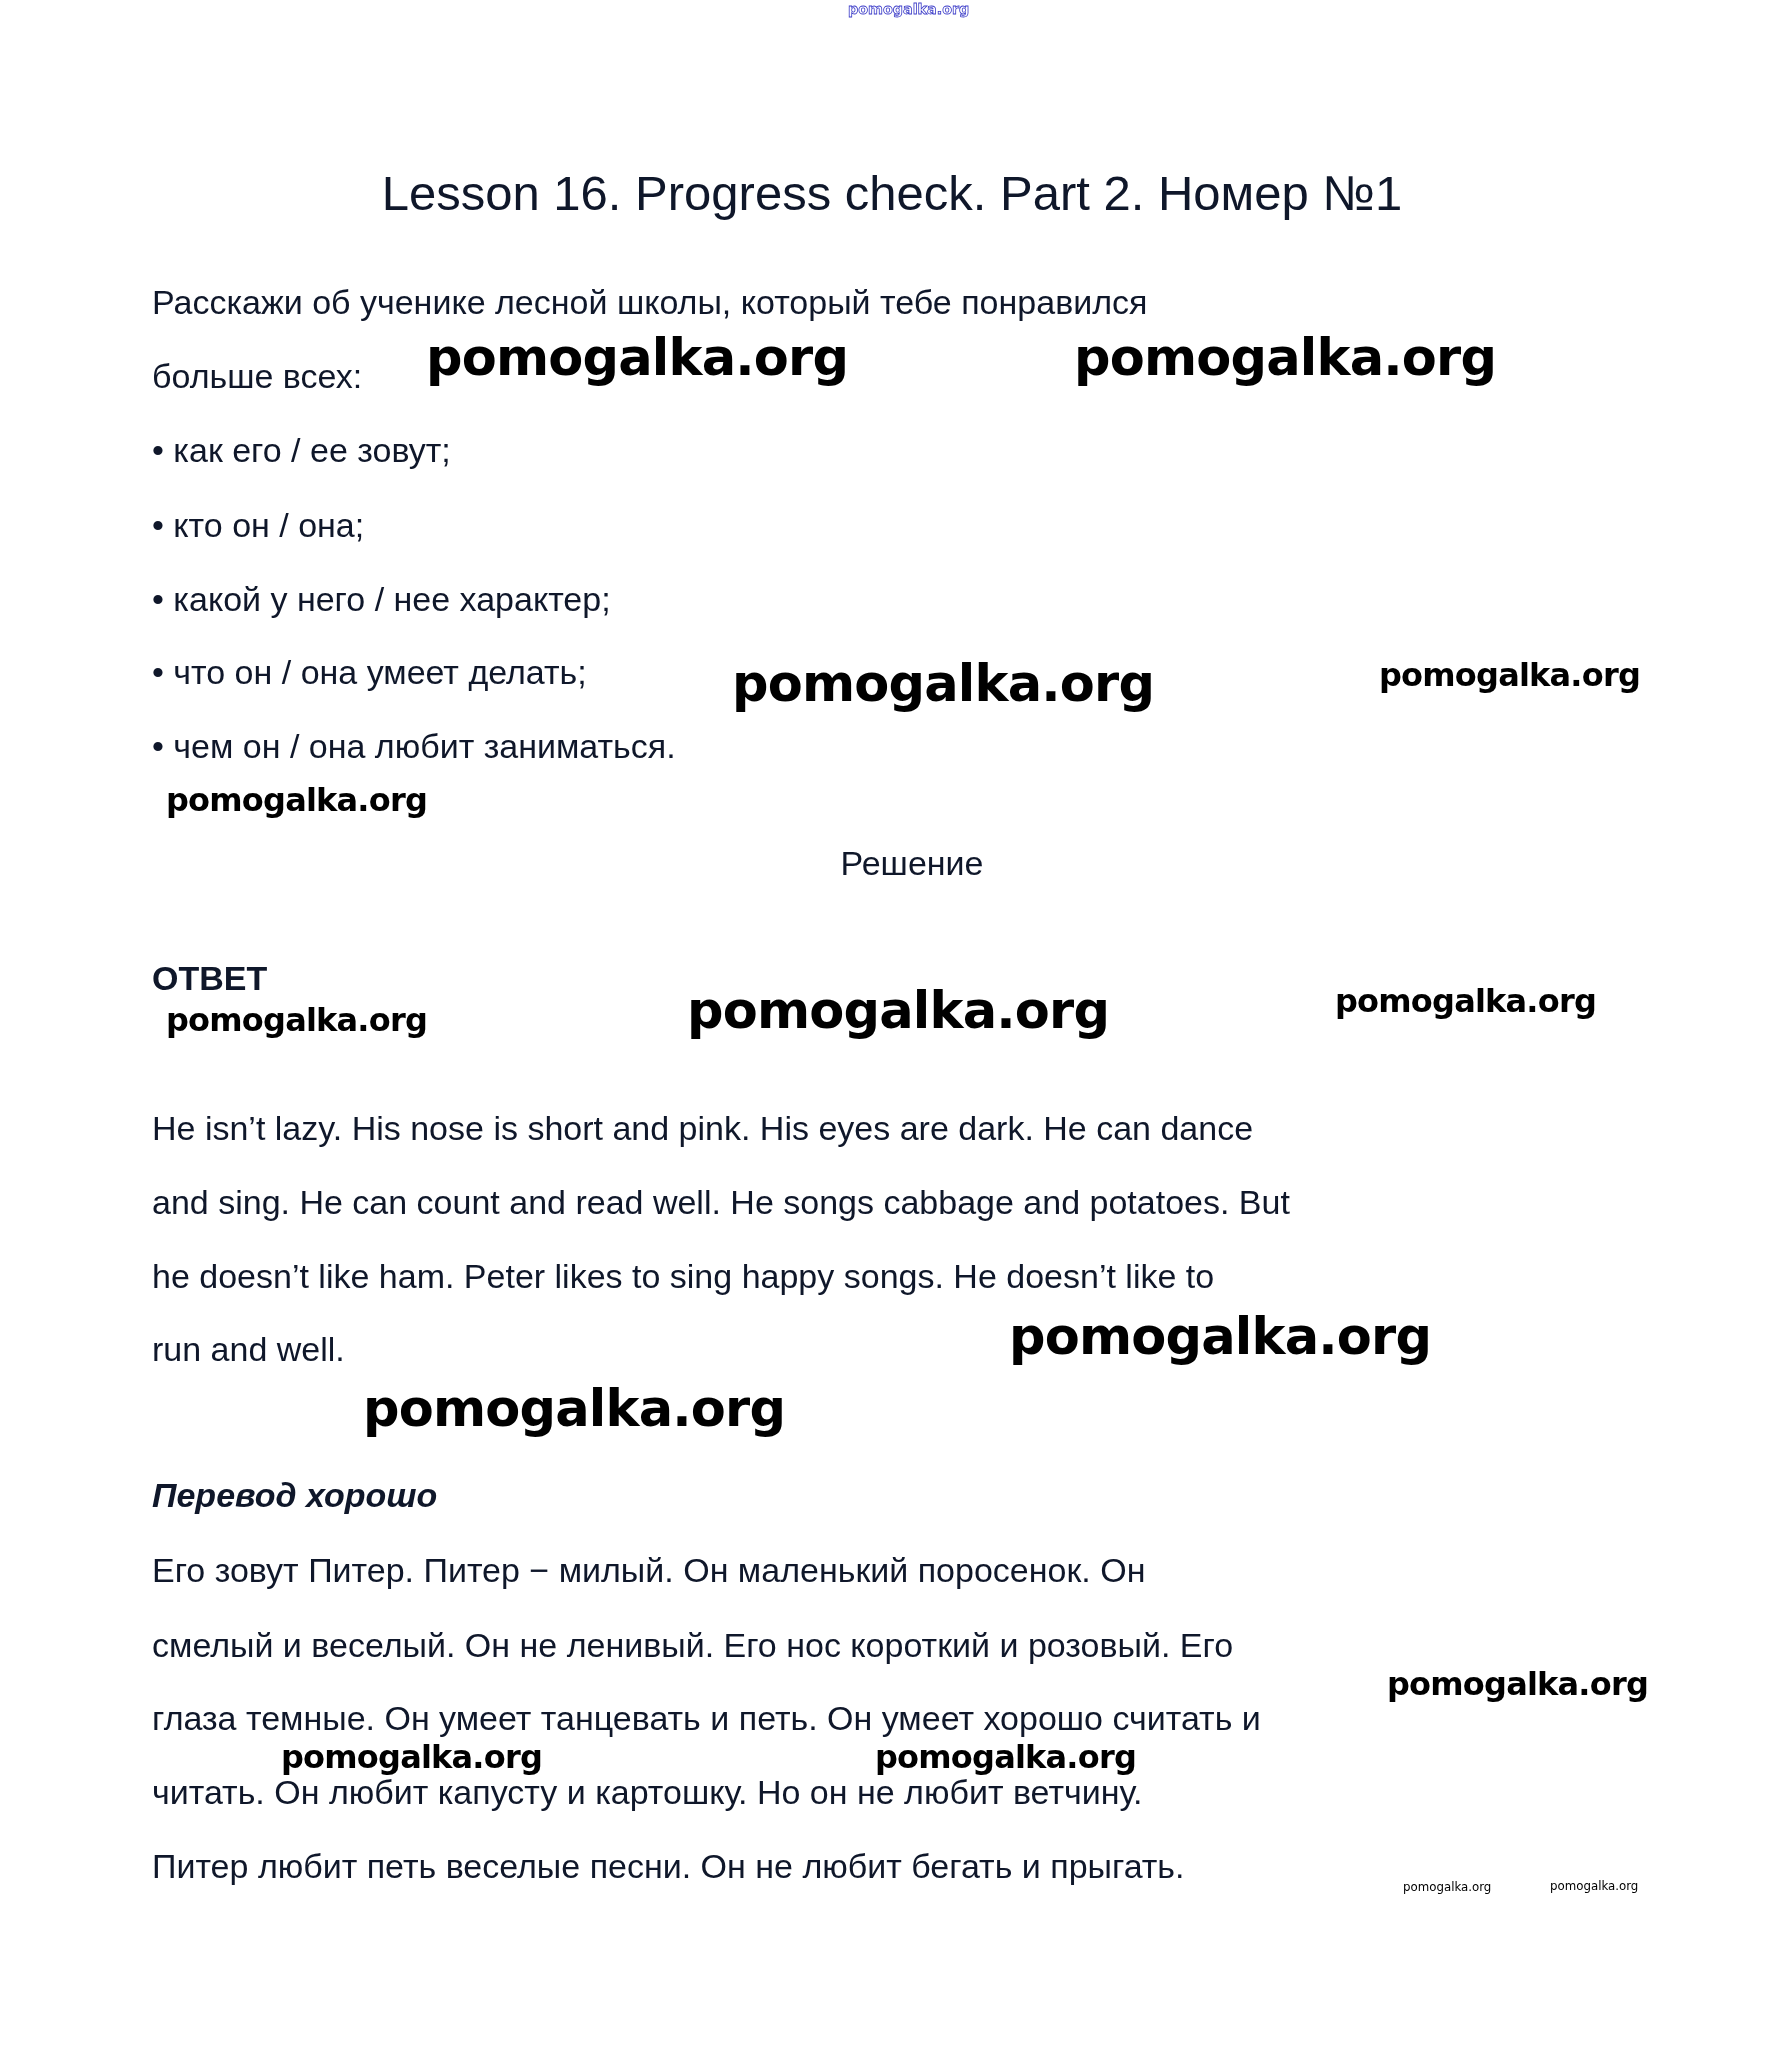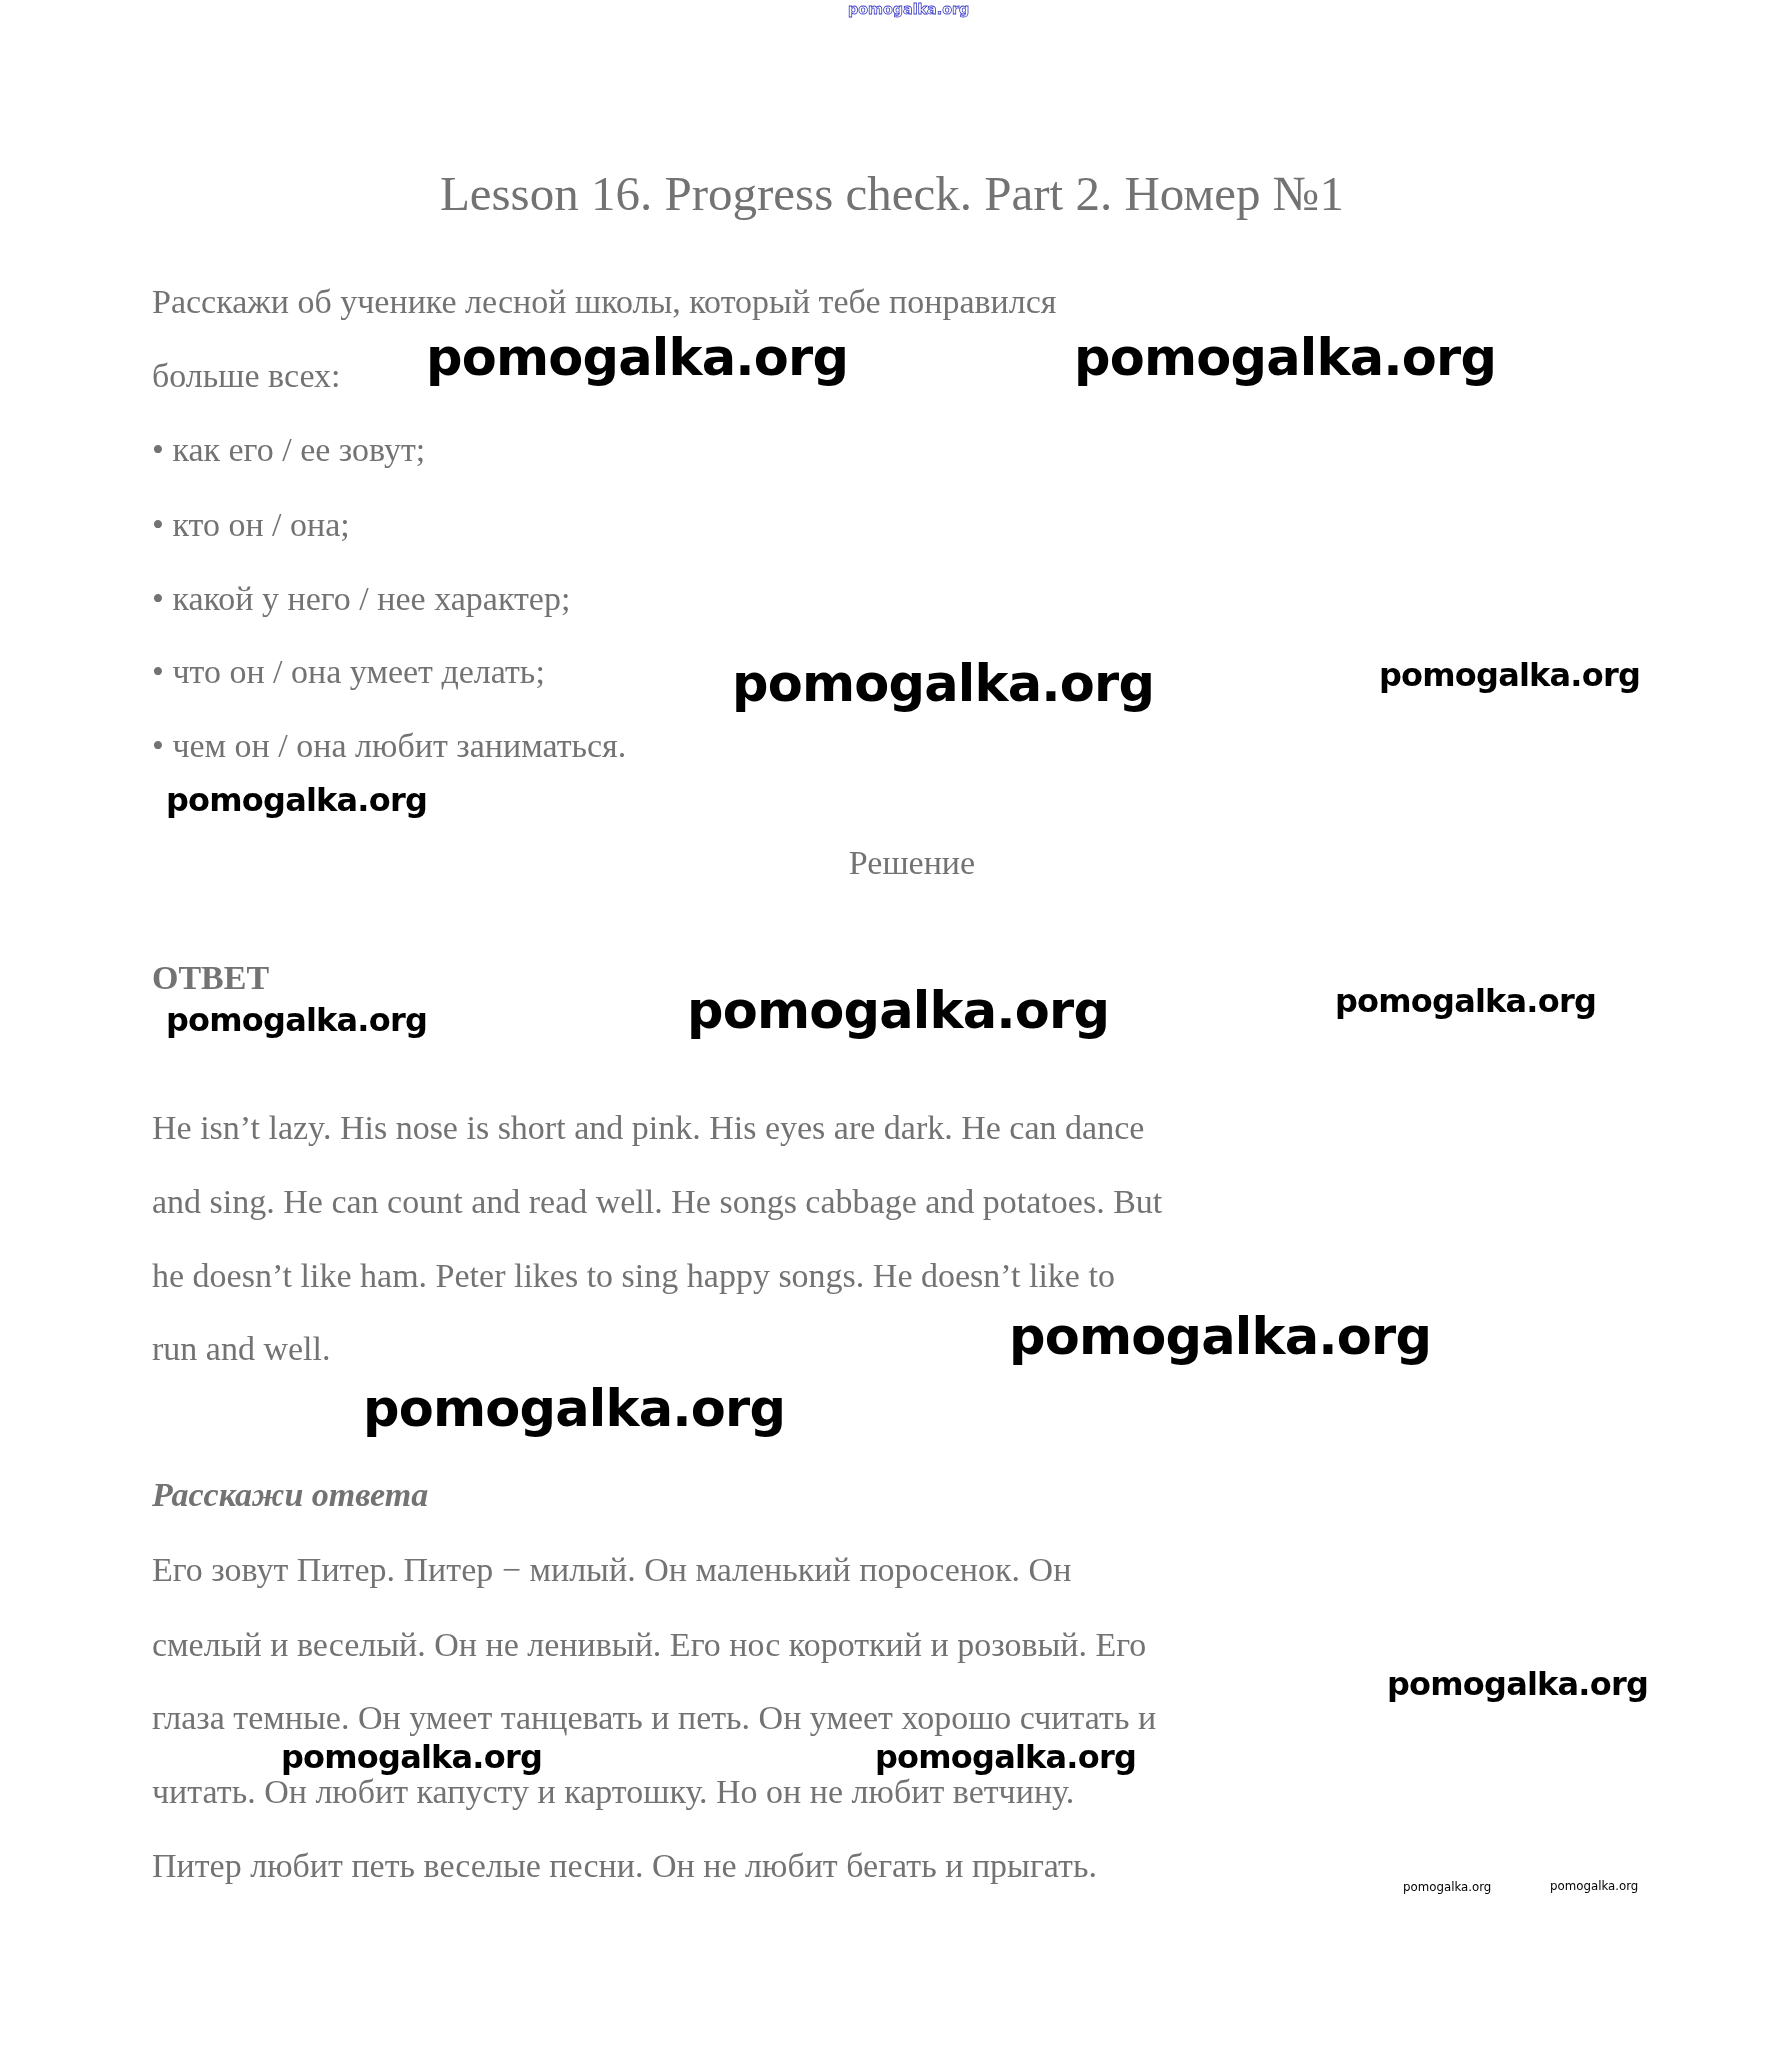--- a/index.html
+++ b/index.html
@@ -1,18 +1,18 @@
 <!DOCTYPE html>
 <html style="font-size:13.5px"><head>
   <meta charset="utf-8">
   <style>
     html, body { margin: 0; padding: 0; background: #ffffff; }
     body { width: 1784px; height: 2056px; position: relative; overflow: hidden; }
     .page { position: absolute; left: 0; top: 0; width: 1784px; height: 2056px; }
-    .serif { font-family: Liberation Serif, serif; color: #737373; }
+    .serif { font-family: Liberation Sans, sans-serif; color: #0f172a; }
     .t { position: absolute; white-space: nowrap; line-height: 1; }
     .title { left: 0; width: 1784px; text-align: center; top: 169px; font-size: 49px; }
     .body { font-size: 34px; left: 152px; }
     .center { left: 0; width: 1784px; text-align: center; }
     .bold { font-weight: bold; }
     .bi { font-weight: bold; font-style: italic; }
     .wm { position: absolute; white-space: nowrap; line-height: 1;
           font-family: "DejaVu Sans", "Liberation Sans", sans-serif; color: #000; font-weight: bold; letter-spacing: -0.8px; }
     .wm-xl { font-size: 51px; }
     .wm-m { font-size: 32px; }
@@ -49,21 +49,21 @@
   <div class="wm wm-xl" style="left:687px; top:985px;">pomogalka.org</div>
   <div class="wm wm-m" style="left:1335px; top:985px;">pomogalka.org</div>
 
   <div class="t serif body" style="top:1111px;">He isn’t lazy. His nose is short and pink. His eyes are dark. He can dance</div>
   <div class="t serif body" style="top:1185px;">and sing. He can count and read well. He songs cabbage and potatoes. But</div>
   <div class="t serif body" style="top:1259px;">he doesn’t like ham. Peter likes to sing happy songs. He doesn’t like to</div>
   <div class="t serif body" style="top:1332px;">run and well.</div>
   <div class="wm wm-xl" style="left:1009px; top:1311px;">pomogalka.org</div>
   <div class="wm wm-xl" style="left:363px; top:1383px;">pomogalka.org</div>
 
-  <div class="t serif body bi" style="top:1478px;">Расскажи ответа</div>
+  <div class="t serif body bi" style="top:1478px;">Перевод хорошо</div>
 
   <div class="t serif body" style="top:1553px;">Его зовут Питер. Питер − милый. Он маленький поросенок. Он</div>
   <div class="t serif body" style="top:1628px;">смелый и веселый. Он не ленивый. Его нос короткий и розовый. Его</div>
   <div class="wm wm-m" style="left:1387px; top:1668px;">pomogalka.org</div>
   <div class="t serif body" style="top:1701px;">глаза темные. Он умеет танцевать и петь. Он умеет хорошо считать и</div>
   <div class="wm wm-m" style="left:281px; top:1741px;">pomogalka.org</div>
   <div class="wm wm-m" style="left:875px; top:1741px;">pomogalka.org</div>
   <div class="t serif body" style="top:1775px;">читать. Он любит капусту и картошку. Но он не любит ветчину.</div>
   <div class="t serif body" style="top:1849px;">Питер любит петь веселые песни. Он не любит бегать и прыгать.</div>
   <div class="wm wm-xs" style="left:1403px; top:1882px;">pomogalka.org</div>

